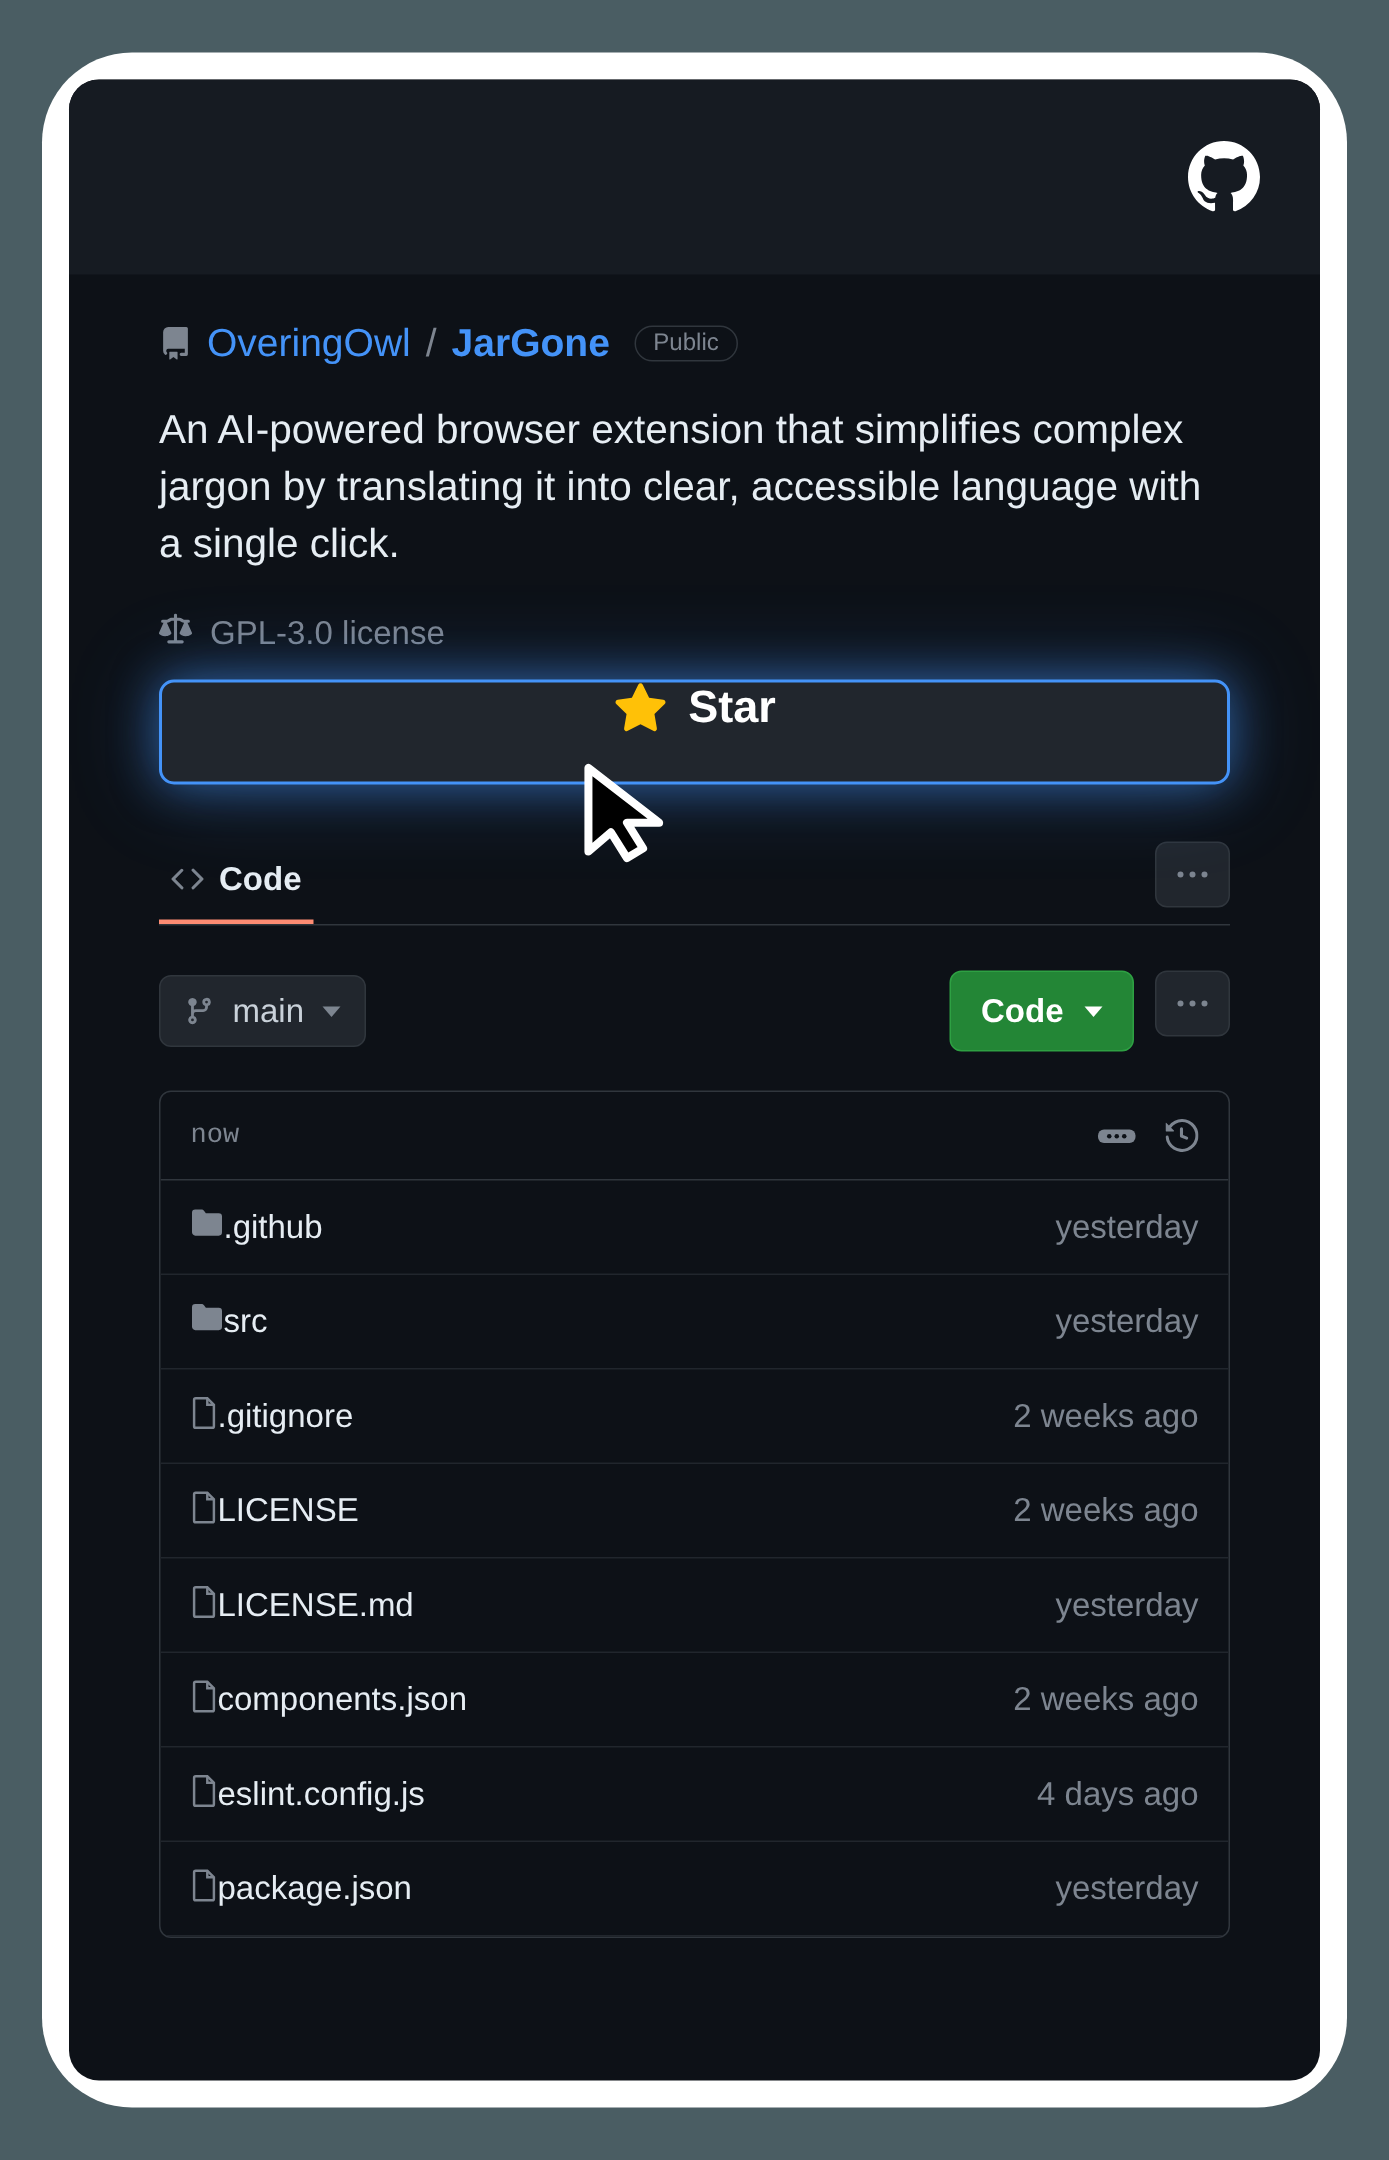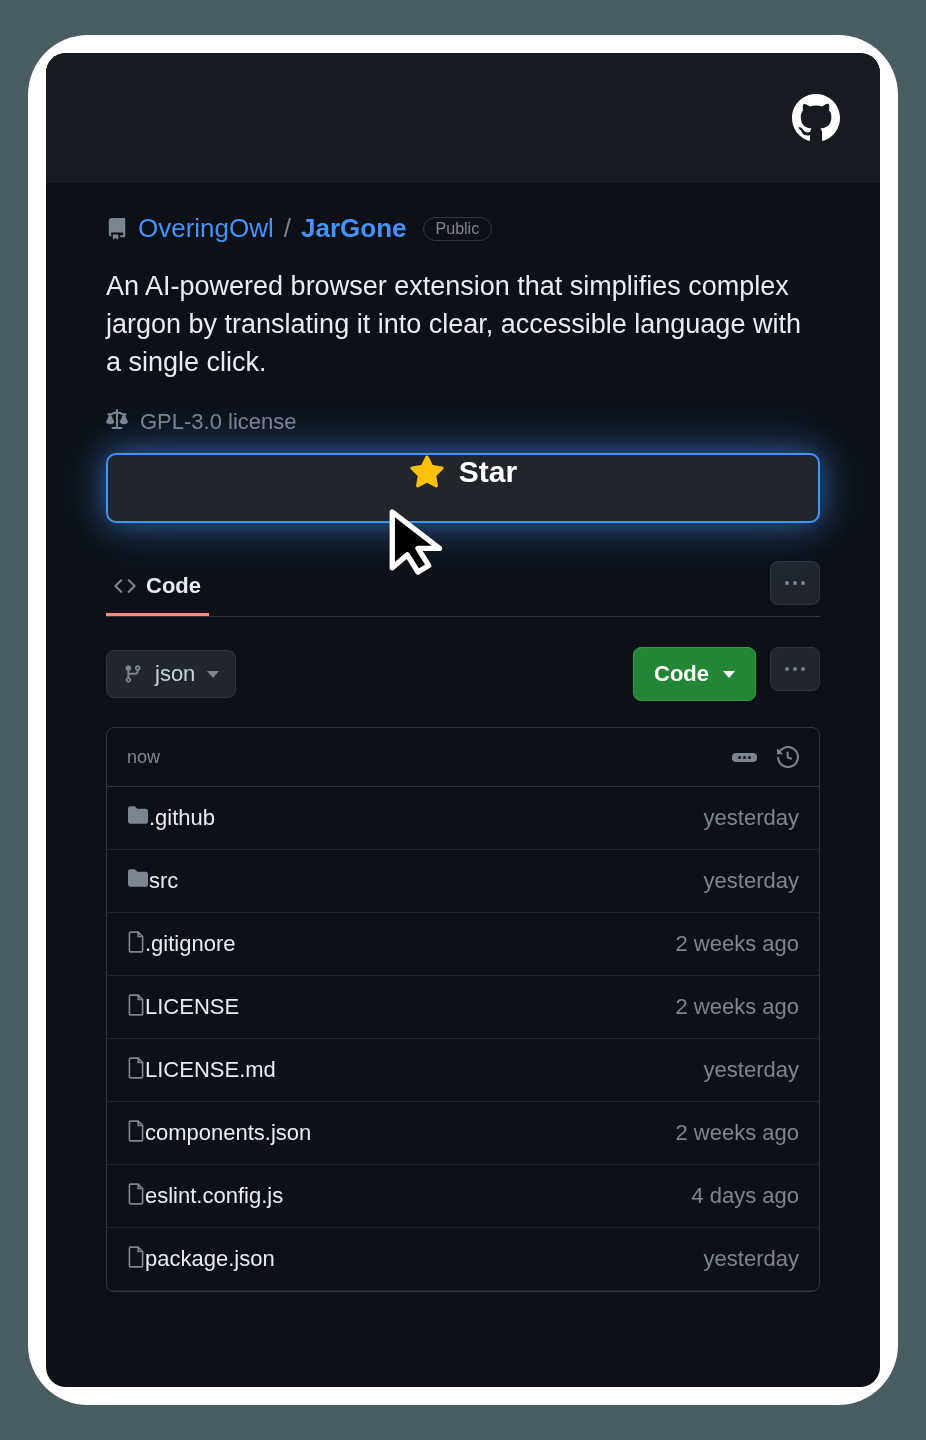--- a/index.html
+++ b/index.html
@@ -180,20 +180,21 @@
     overflow: hidden;
   }
   .list-header {
     padding: 18px 20px;
     display: flex;
     align-items: center;
     justify-content: space-between;
     color: #7d8590;
     font-size: 18px;
     border-bottom: 1px solid #30363d;
+    font-family: Liberation Mono, monospace;
   }
   .header-icons { display: flex; gap: 20px; align-items: center; }
   .hdr-icon { width: 22px; height: 22px; fill: #7d8590; }
   .hdr-dots-box {
     background: #7d8590;
     border-radius: 4px;
     padding: 3px 6px;
     display: flex;
     gap: 2px;
   }
@@ -269,21 +270,21 @@
               <span class="dot"></span>
             </div>
         </div>
       </div>
 
       <div class="actions-row">
         <div class="branch-btn">
           <svg class="branch-icon" viewBox="0 0 16 16">
               <path d="M11.75 2.5a.75.75 0 100 1.5.75.75 0 000-1.5zm-2.25.75a2.25 2.25 0 113 2.122V6A2.5 2.5 0 0110 8.5H6a1 1 0 00-1 1v1.128a2.251 2.251 0 11-1.5 0V5.372a2.25 2.25 0 111.5 0v1.836A2.492 2.492 0 016 7h4a1 1 0 001-1v-.628A2.25 2.25 0 019.5 3.25zM4.25 12a.75.75 0 100 1.5.75.75 0 000-1.5zM3.5 3.25a.75.75 0 111.5 0 .75.75 0 01-1.5 0z"></path>
             </svg>
-          <span>json</span>
+          <span>main</span>
           <span class="caret-down"></span>
         </div>
         <div class="right-actions">
           <div class="code-btn">
             <span>Code</span>
             <span class="caret-white"></span>
           </div>
           <div class="kebab-btn">
             <div class="dots">
                 <span class="dot"></span>

